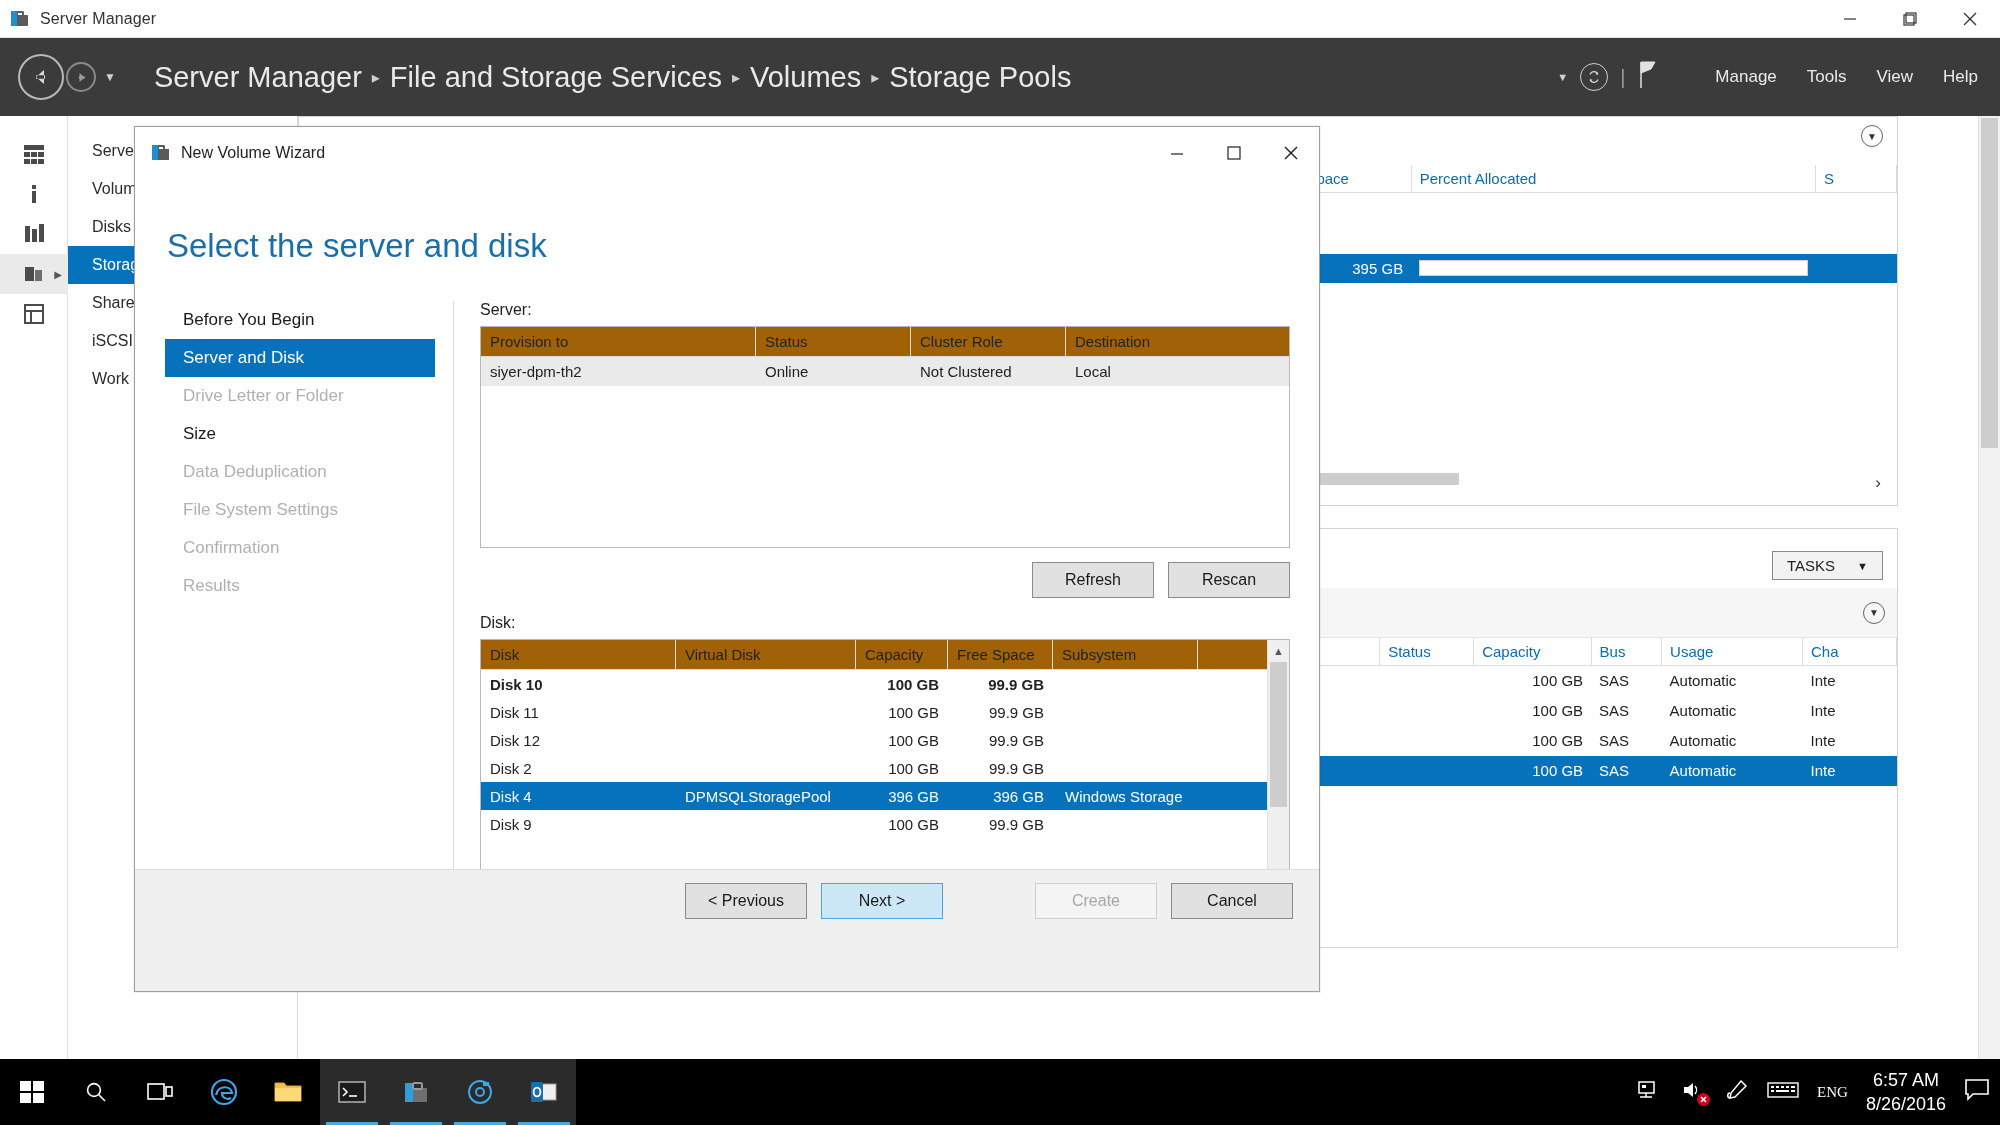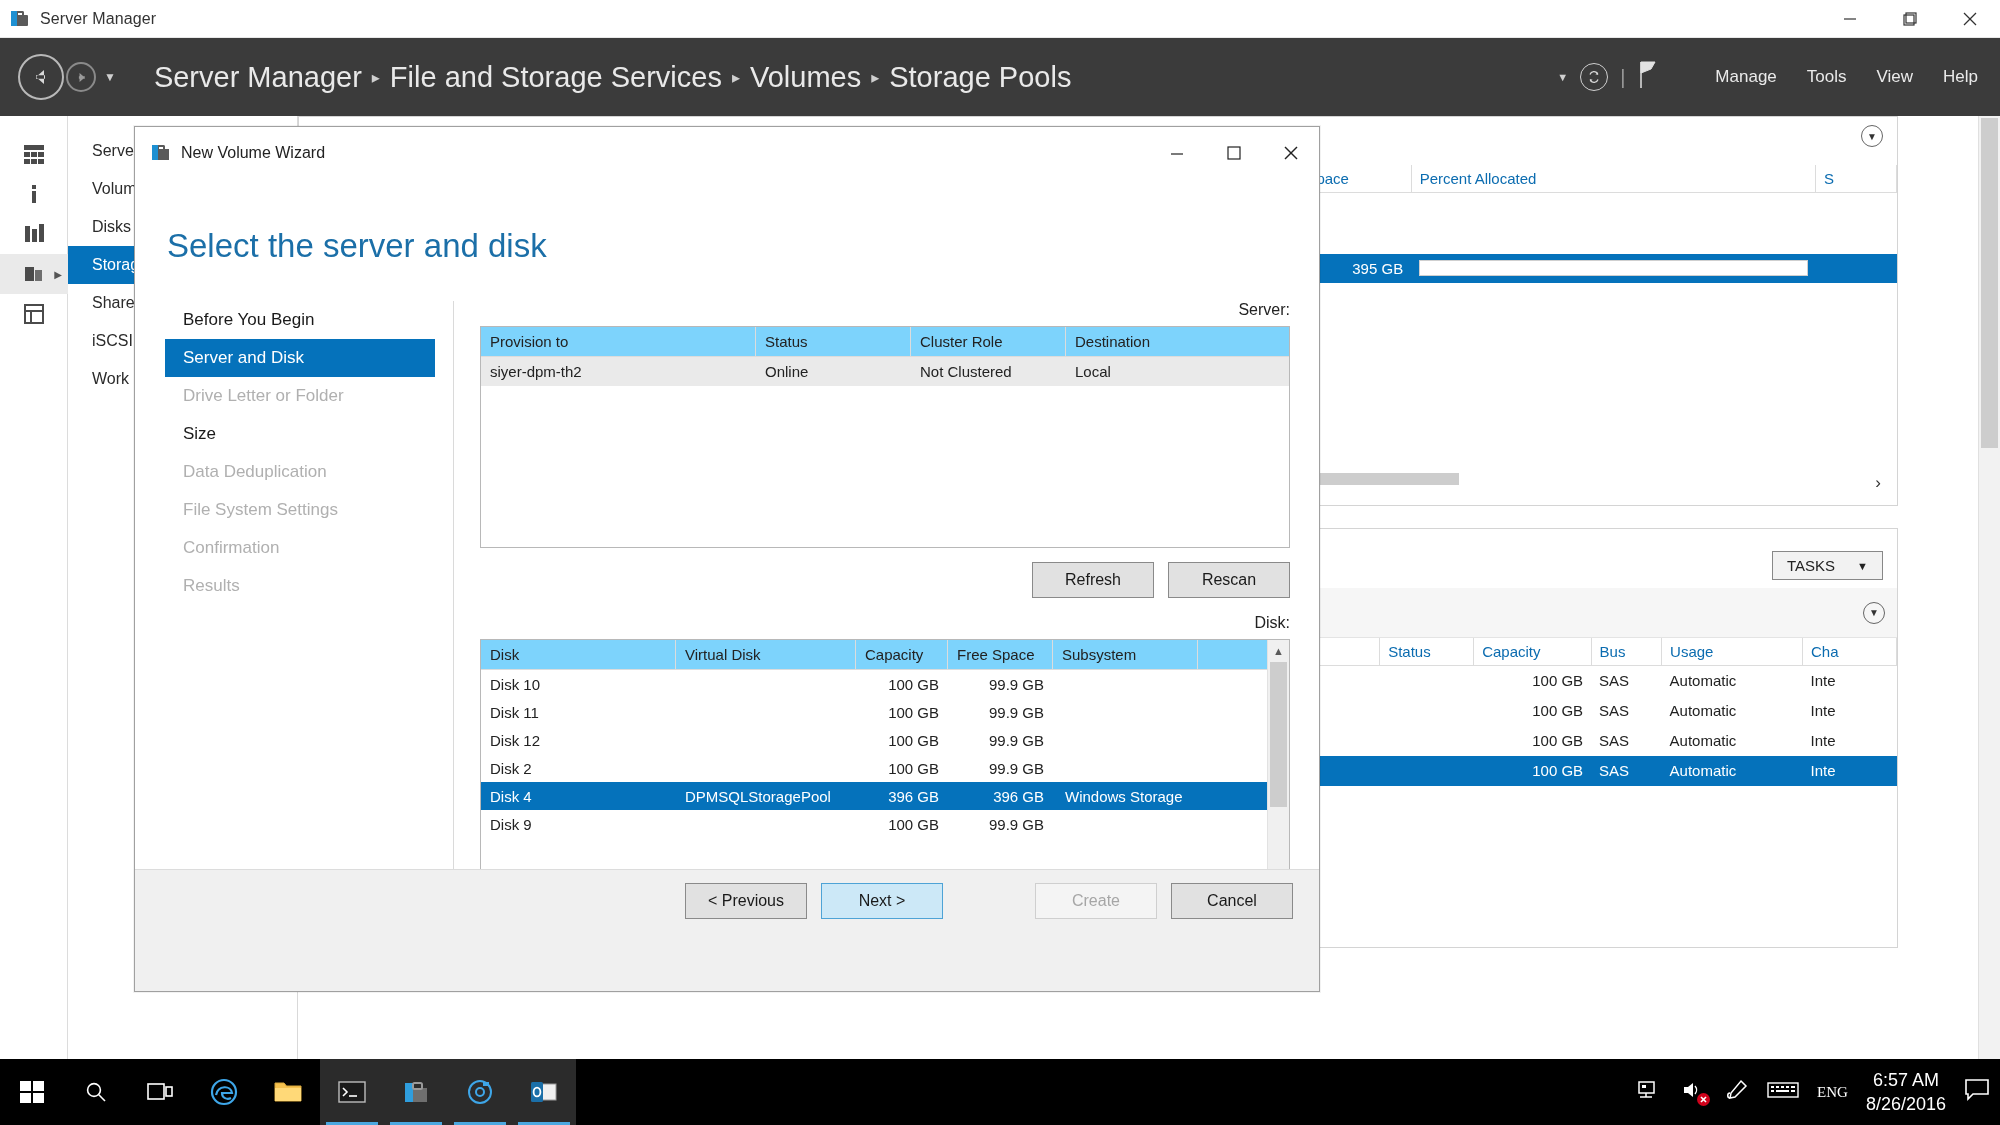--- a/index.html
+++ b/index.html
@@ -188,27 +188,27 @@
   .wiz-step {
     font-size: 17px; color: #1a1a1a; padding: 9px 0 9px 18px; white-space: nowrap;
   }
   .wiz-step.active { background: #0572bb; color: #ffffff; }
   .wiz-step.disabled { color: #b0b0b0; }
   .wiz-divider {
     position: absolute; left: 318px; top: 122px; width: 1px; height: 600px; background: #dadada;
   }
 
   .wiz-right { position: absolute; left: 345px; top: 122px; width: 810px; }
-  .field-label { font-size: 16px; color: #222; margin-bottom: 7px; text-align: right; }
+  .field-label { font-size: 16px; color: #222; margin-bottom: 7px; }
 
   .listbox {
     border: 1px solid #b8b8b8; background: #ffffff; position: relative;
   }
   .lb-header {
-    display: flex; background: #7dd3fc; border-bottom: 1px solid #dcdcdc;
+    display: flex; background: #a16207; border-bottom: 1px solid #dcdcdc;
   }
   .lb-header .cell {
     font-size: 15px; color: #222; padding: 6px 9px; border-right: 1px solid #dcdcdc;
     white-space: nowrap; overflow: hidden;
   }
   .lb-row { display: flex; font-size: 15px; color: #222; }
   .lb-row .cell { padding: 6px 9px; white-space: nowrap; overflow: hidden; }
   .lb-row.hover { background: #eaeaea; }
   .lb-row.sel { background: #0572bb; color: #ffffff; }
   .lb-row .cell.num { text-align: right; }
@@ -601,21 +601,21 @@
       <div class="listbox" style="height:253px;">
         <div class="lb-header" style="padding-right:12px;">
           <div class="cell" style="width:195px">Disk</div>
           <div class="cell" style="width:180px">Virtual Disk</div>
           <div class="cell num" style="width:92px; text-align:left;">Capacity</div>
           <div class="cell" style="width:105px">Free Space</div>
           <div class="cell" style="width:145px">Subsystem</div>
           <div class="cell" style="width:71px; border-right:none;"></div>
         </div>
 
-        <div class="lb-row" style="height:28px; padding-right:8px;">
+        <div class="lb-row" style="height:28px; padding-right:8px;font-weight:bold;">
           <div class="cell" style="width:195px">Disk 10</div>
           <div class="cell" style="width:180px"></div>
           <div class="cell num" style="width:92px">100 GB</div>
           <div class="cell num" style="width:105px">99.9 GB</div>
           <div class="cell" style="width:145px"></div>
         </div>
         <div class="lb-row" style="height:28px; padding-right:22px;">
           <div class="cell" style="width:195px">Disk 11</div>
           <div class="cell" style="width:180px"></div>
           <div class="cell num" style="width:92px">100 GB</div>

